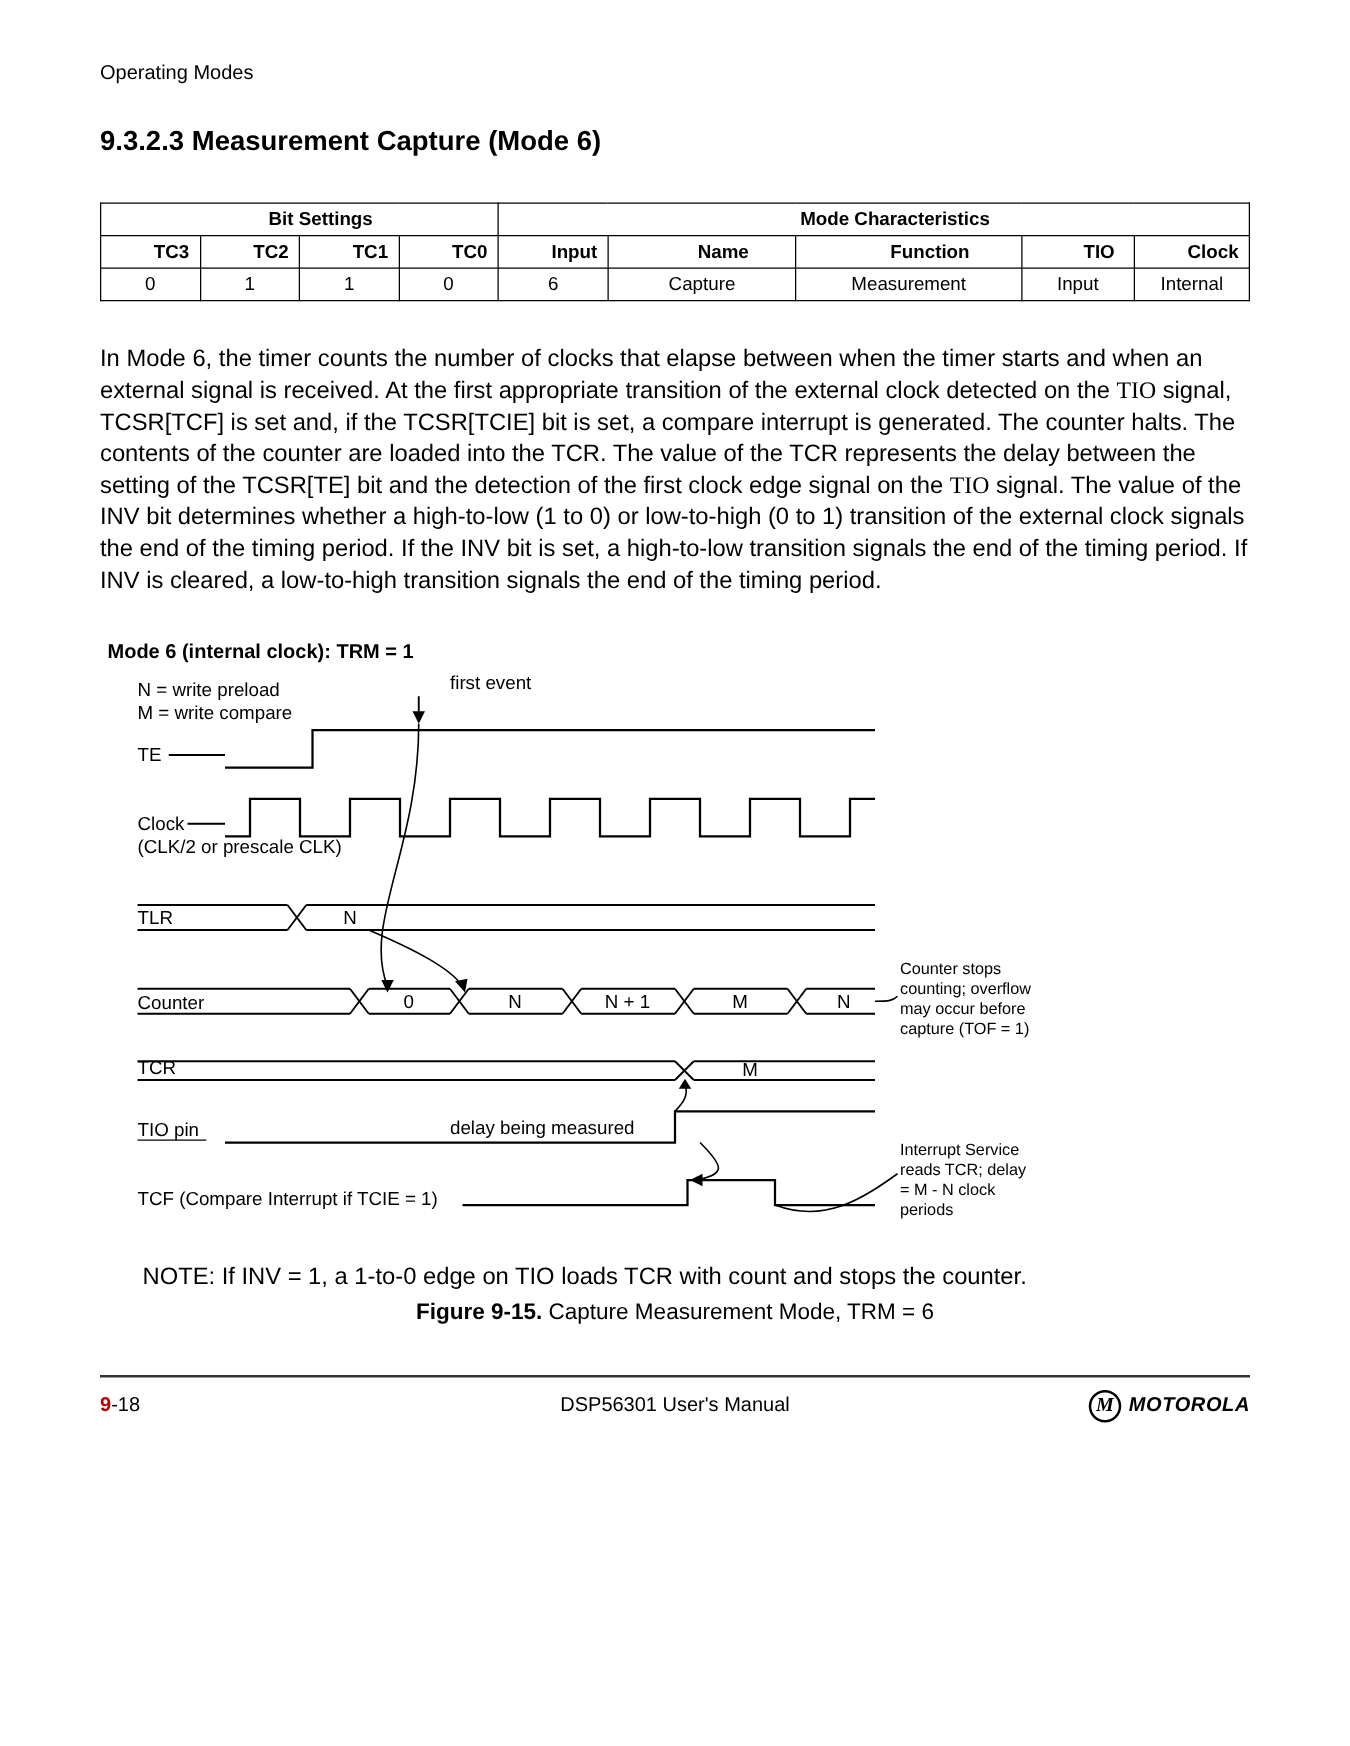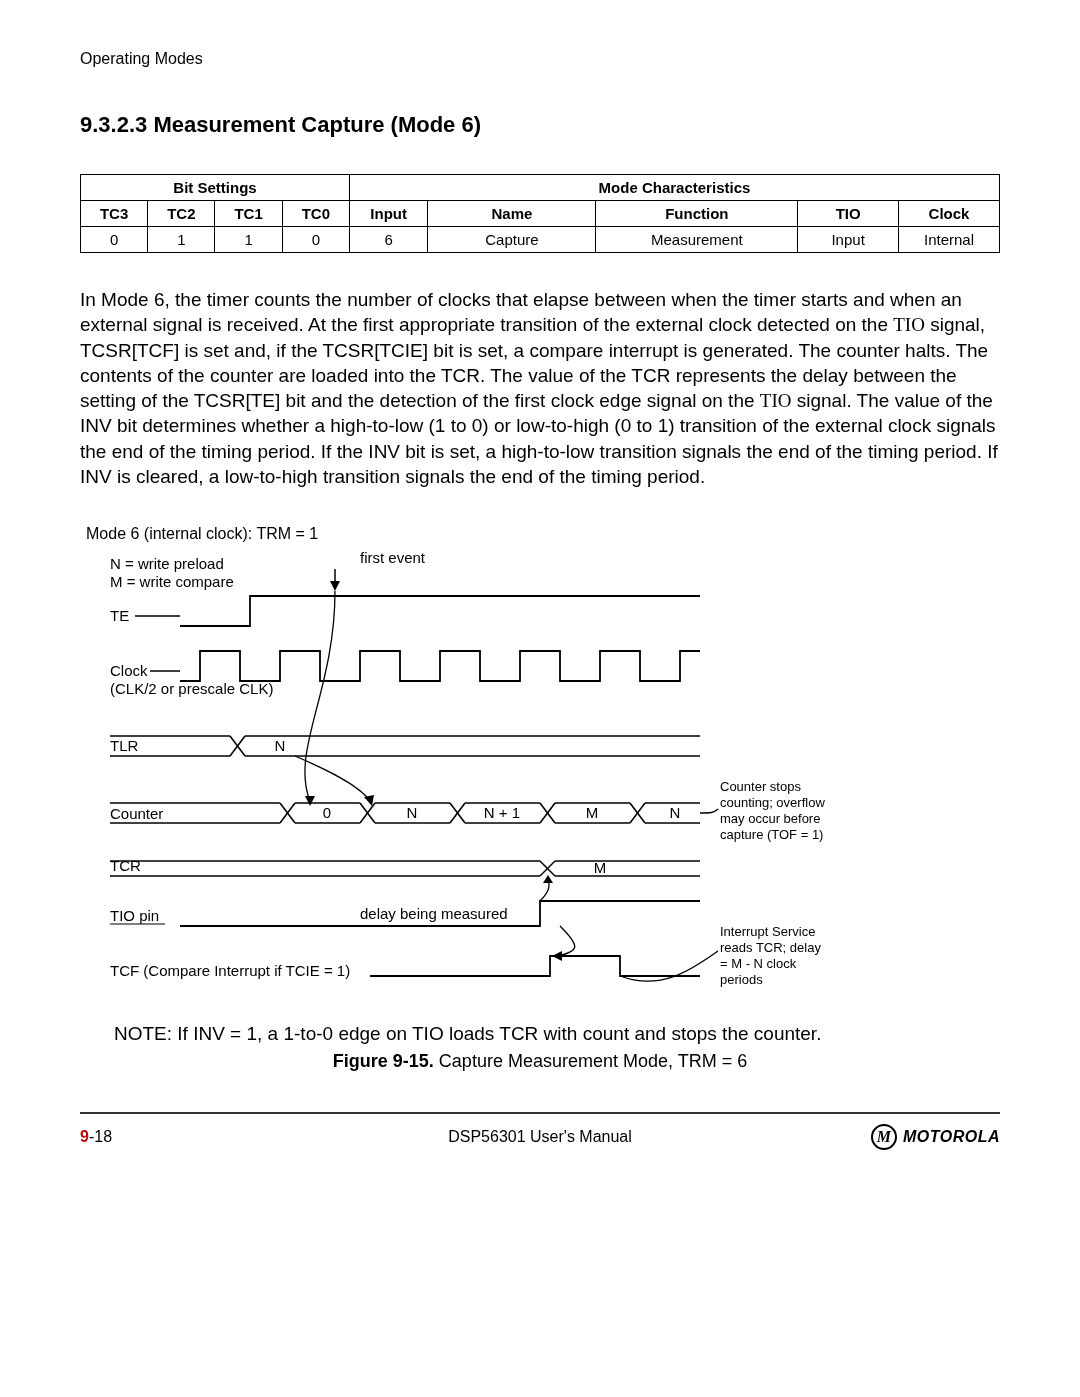--- a/index.html
+++ b/index.html
@@ -11,50 +11,50 @@
   }
   .page {
     width: 1080px;
     min-height: 1397px;
     padding: 50px 80px 40px 80px;
     position: relative;
     background: #fff;
   }
   .running-head {
     font-size: 16px;
-    margin-bottom: 44px;
+    margin-bottom: 32px;
   }
   .section-heading {
     font-size: 22px;
     font-weight: bold;
     margin: 0 0 36px 0;
   }
   .mode-table {
     border-collapse: collapse;
     width: 100%;
     margin-bottom: 34px;
   }
   .mode-table th, .mode-table td {
     border: 1px solid #000;
     font-size: 15px;
     padding: 4px 8px;
     text-align: center;
     height: 22px;
   }
-  .mode-table th { font-weight: bold; }
+  .mode-table th { font-weight: bold; padding-left: 42px; }
   .mode-table .grp { font-weight: bold; }
   .body-text {
     font-size: 19px;
     line-height: 1.33;
     margin-bottom: 36px;
   }
   .tio-signal { font-family: "Times New Roman", serif; }
   .diagram-title {
     font-size: 16px;
-    font-weight: normal;
+    font-weight: bold;
     margin: 0 0 8px 6px;
   }
   .diagram-wrap {
     width: 100%;
     margin: 0 0 10px 0;
     text-decoration: underline;
   }
   .diagram { display: block; }
   .note {
     font-size: 19px;

